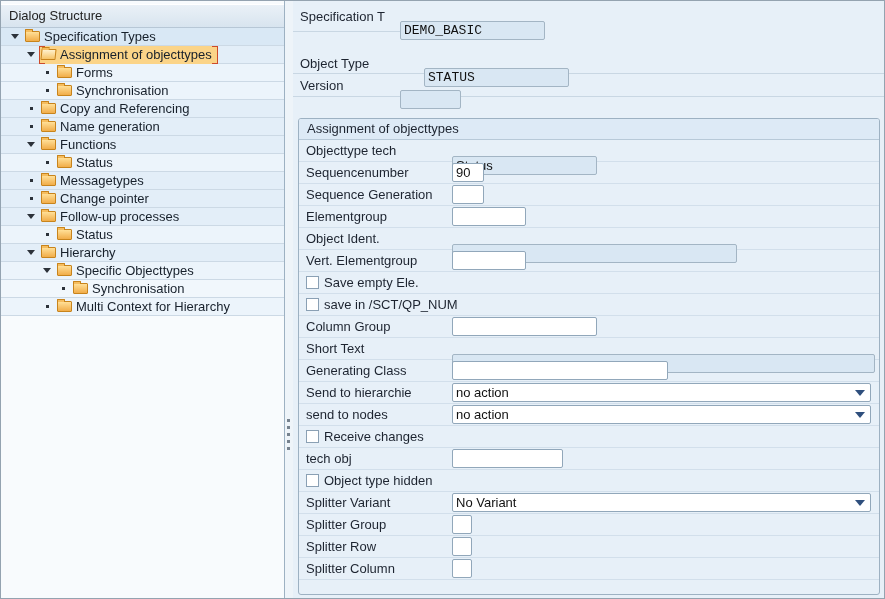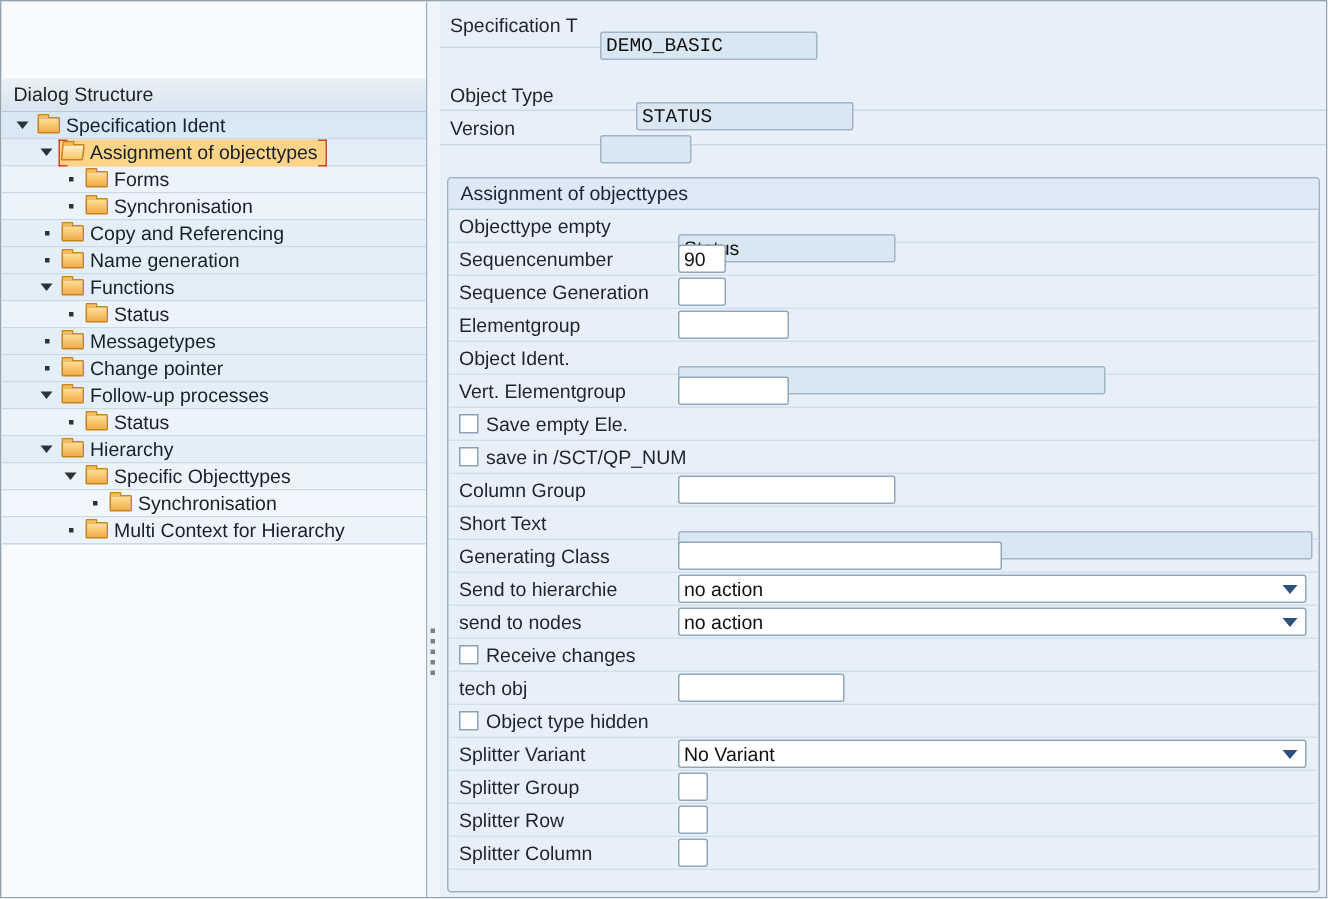--- a/index.html
+++ b/index.html
@@ -5,21 +5,21 @@
   * { margin:0; padding:0; box-sizing:border-box; }
   html,body { background:#fff; }
   .app { position:relative; width:885px; height:599px; background:#fff;
          font-family:"Liberation Sans",sans-serif; border:1px solid #94a3b0; overflow:hidden; }
 
   
   .tree-panel { position:absolute; left:0; top:0; width:284px; height:597px;
                 background:#f8fbfd; border-right:1px solid #9db1c2; padding-top:3px; }
   .tree-header { height:24px; line-height:22px; padding-left:8px; font-size:13px; color:#222;
                  background:linear-gradient(#eaf1f7,#d8e4ef); border-top:1px solid #fff;
-                 border-bottom:1px solid #b7c7d6;margin-top:47px; }
+                 border-bottom:1px solid #b7c7d6; }
   .tree-row { height:18px; display:flex; align-items:center; font-size:13px; color:#17202b;
               border-bottom:1px solid var(--row-sep); cursor:default; white-space:nowrap; }
   .lvl0 { padding-left:6px;  background:#d9e8f5; }
   .lvl1 { padding-left:22px; background:#e3eef8; }
   .lvl2 { padding-left:38px; background:#ecf4fb; }
   .lvl3 { padding-left:54px; background:#f1f7fc; }
   .marker { width:16px; display:flex; justify-content:center; align-items:center; flex-shrink:0; }
   .tri { width:0; height:0; border-left:4px solid transparent; border-right:4px solid transparent;
          border-top:5px solid #2c323a; }
   .dot { width:3px; height:3px; background:#2c323a; }
@@ -78,21 +78,21 @@
 
   <div class="tree-panel">
     <div class="tree-header">Dialog Structure</div>
     <div id="tree-rows">
         <div class="tree-row lvl0">
           <span class="marker">
             <i class="tri"></i>
           </span>
           <span class="selbox">
             <span class="folder"></span>
-            <span class="tree-label">Specification Ident</span>
+            <span class="tree-label">Specification Types</span>
           </span>
         </div>
         <div class="tree-row lvl1 selected">
           <span class="marker">
             <i class="tri"></i>
           </span>
           <span class="selbox">
             <span class="folder open"></span>
             <span class="tree-label">Assignment of objecttypes</span>
           </span>
@@ -254,21 +254,21 @@
             <span class="flabel-top">Version</span>
             <span class="field ro mono" style="width: 61px;"></span>
           </div>
         </div>
     </div>
 
     <div class="group-box">
       <div class="group-title">Assignment of objecttypes</div>
       <div id="group-rows">
           <div class="grow">
-            <span class="glabel">Objecttype empty</span>
+            <span class="glabel">Objecttype tech</span>
             <span class="field ro" style="width: 145px;">Status</span>
           </div>
           <div class="grow">
             <span class="glabel">Sequencenumber</span>
             <span class="field" style="width: 32px;">90</span>
           </div>
           <div class="grow">
             <span class="glabel">Sequence Generation</span>
             <span class="field" style="width: 32px;"></span>
           </div>

